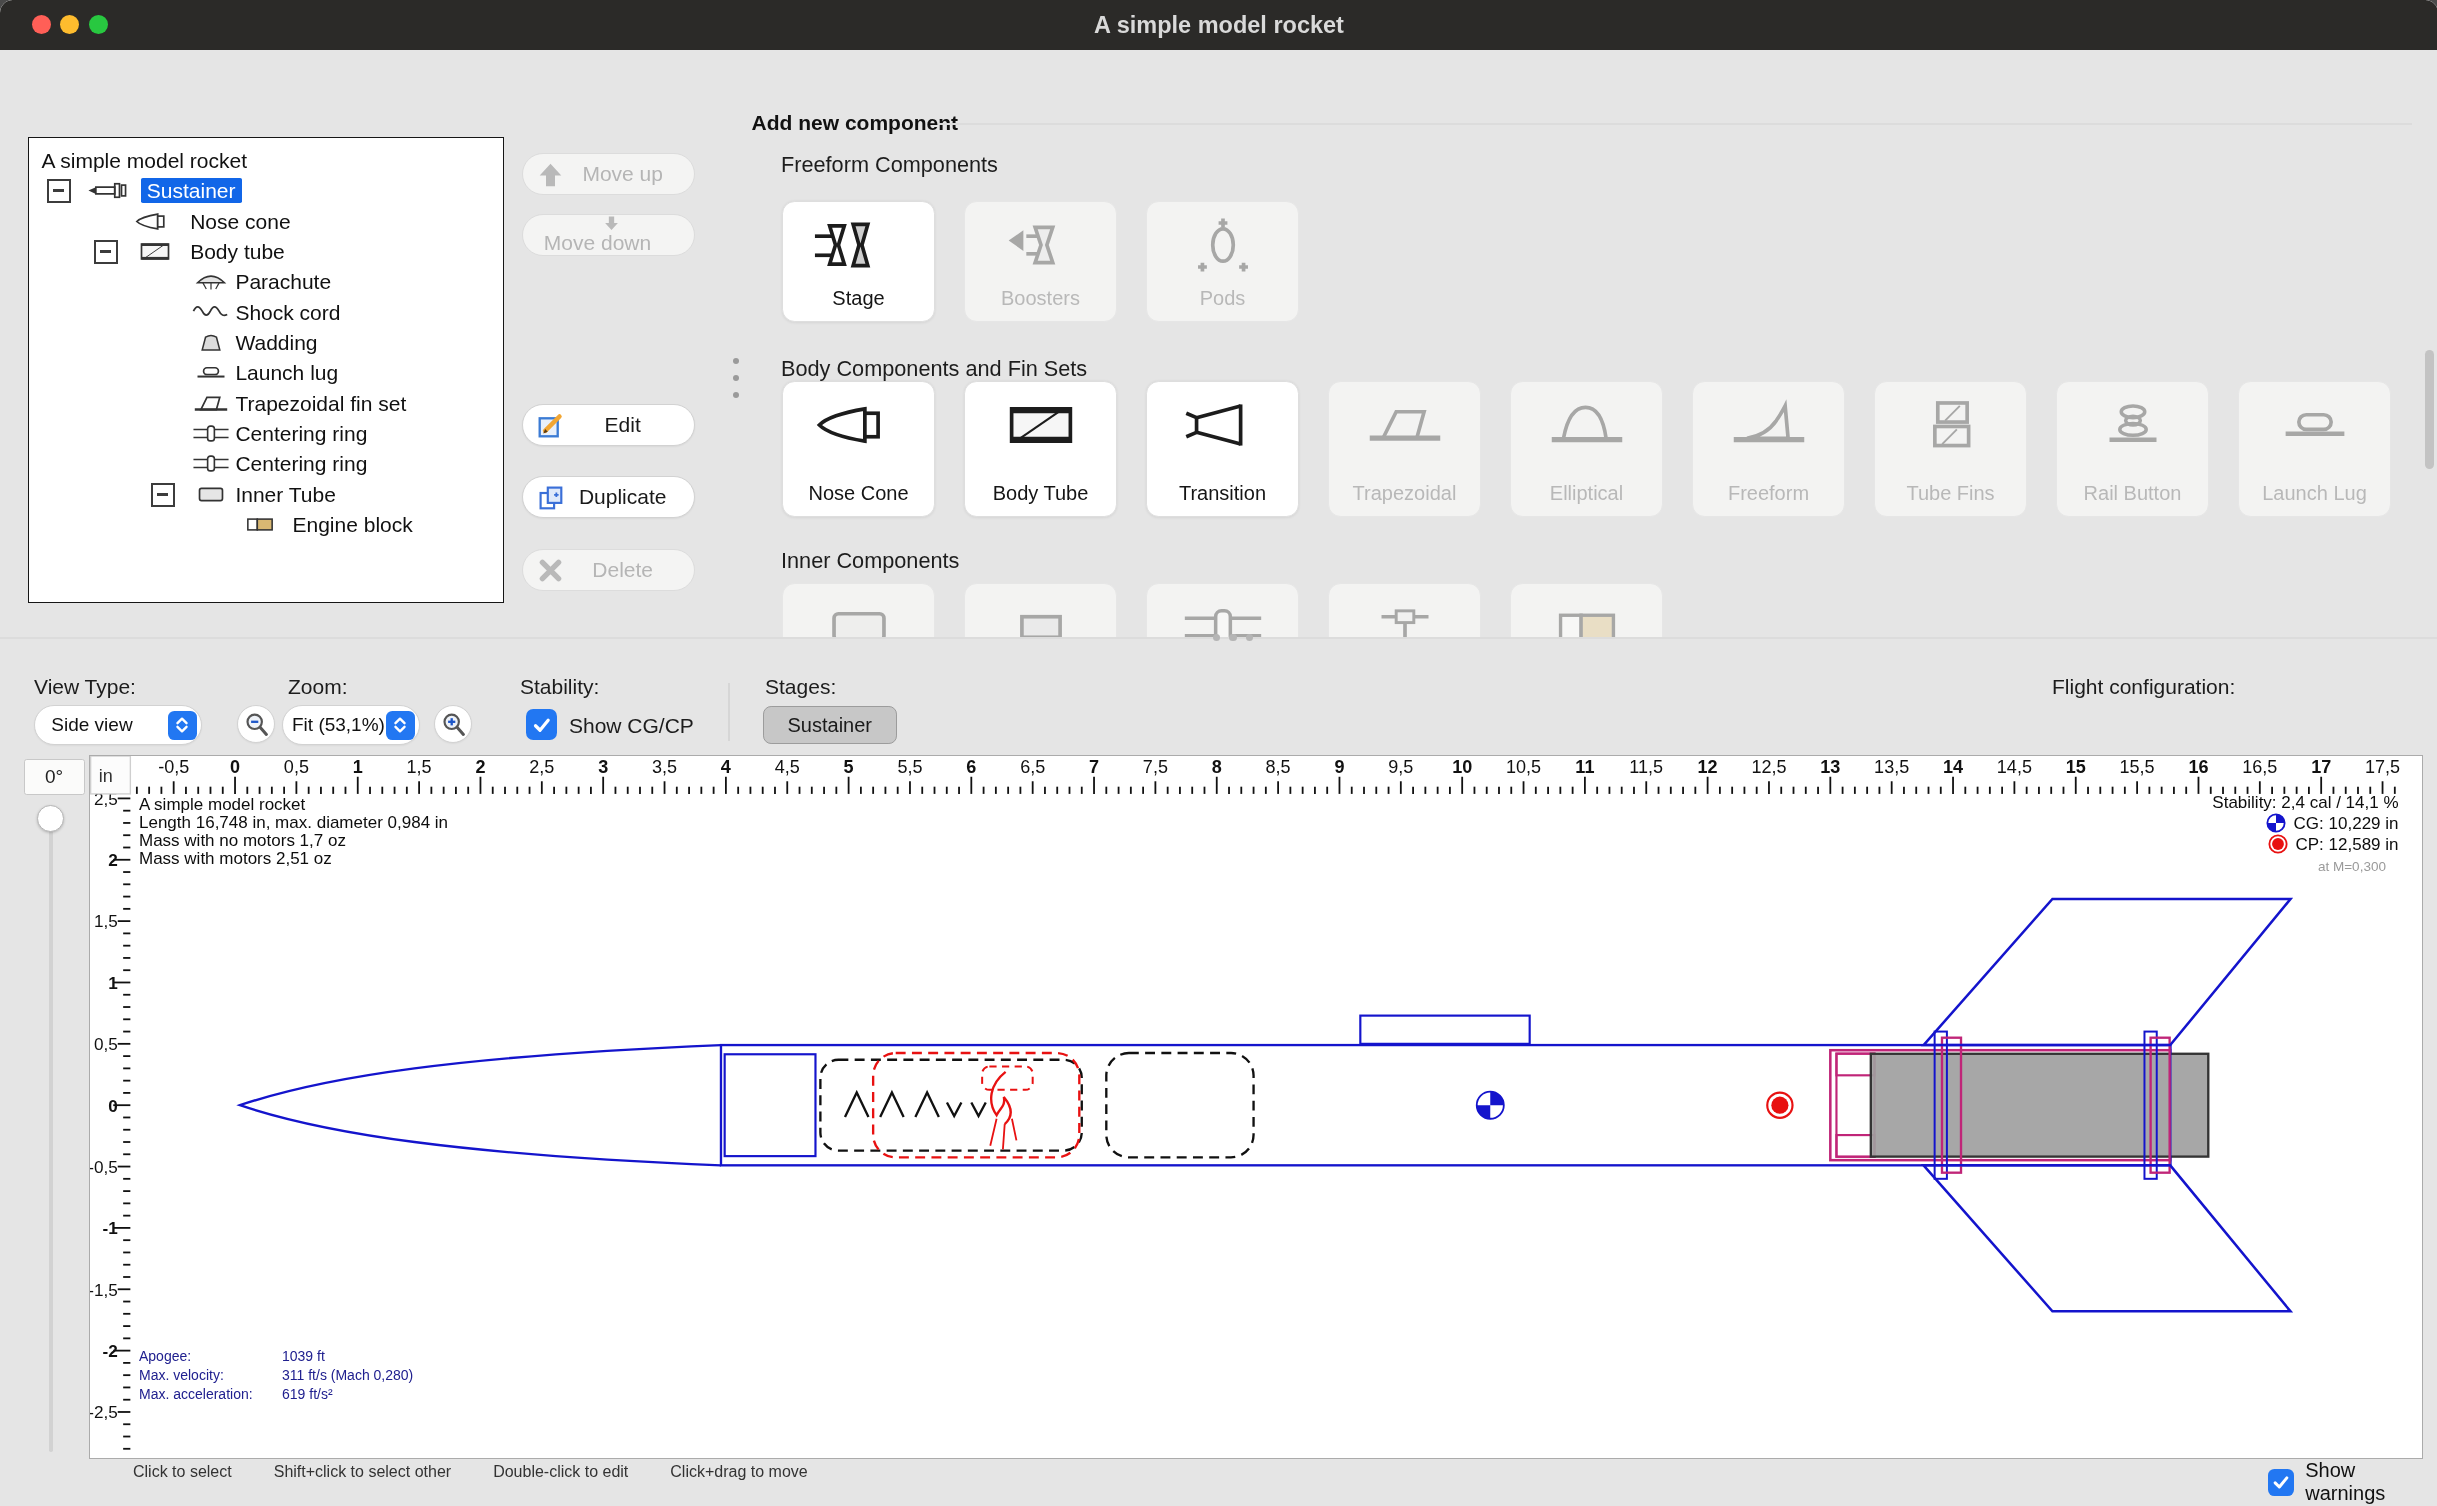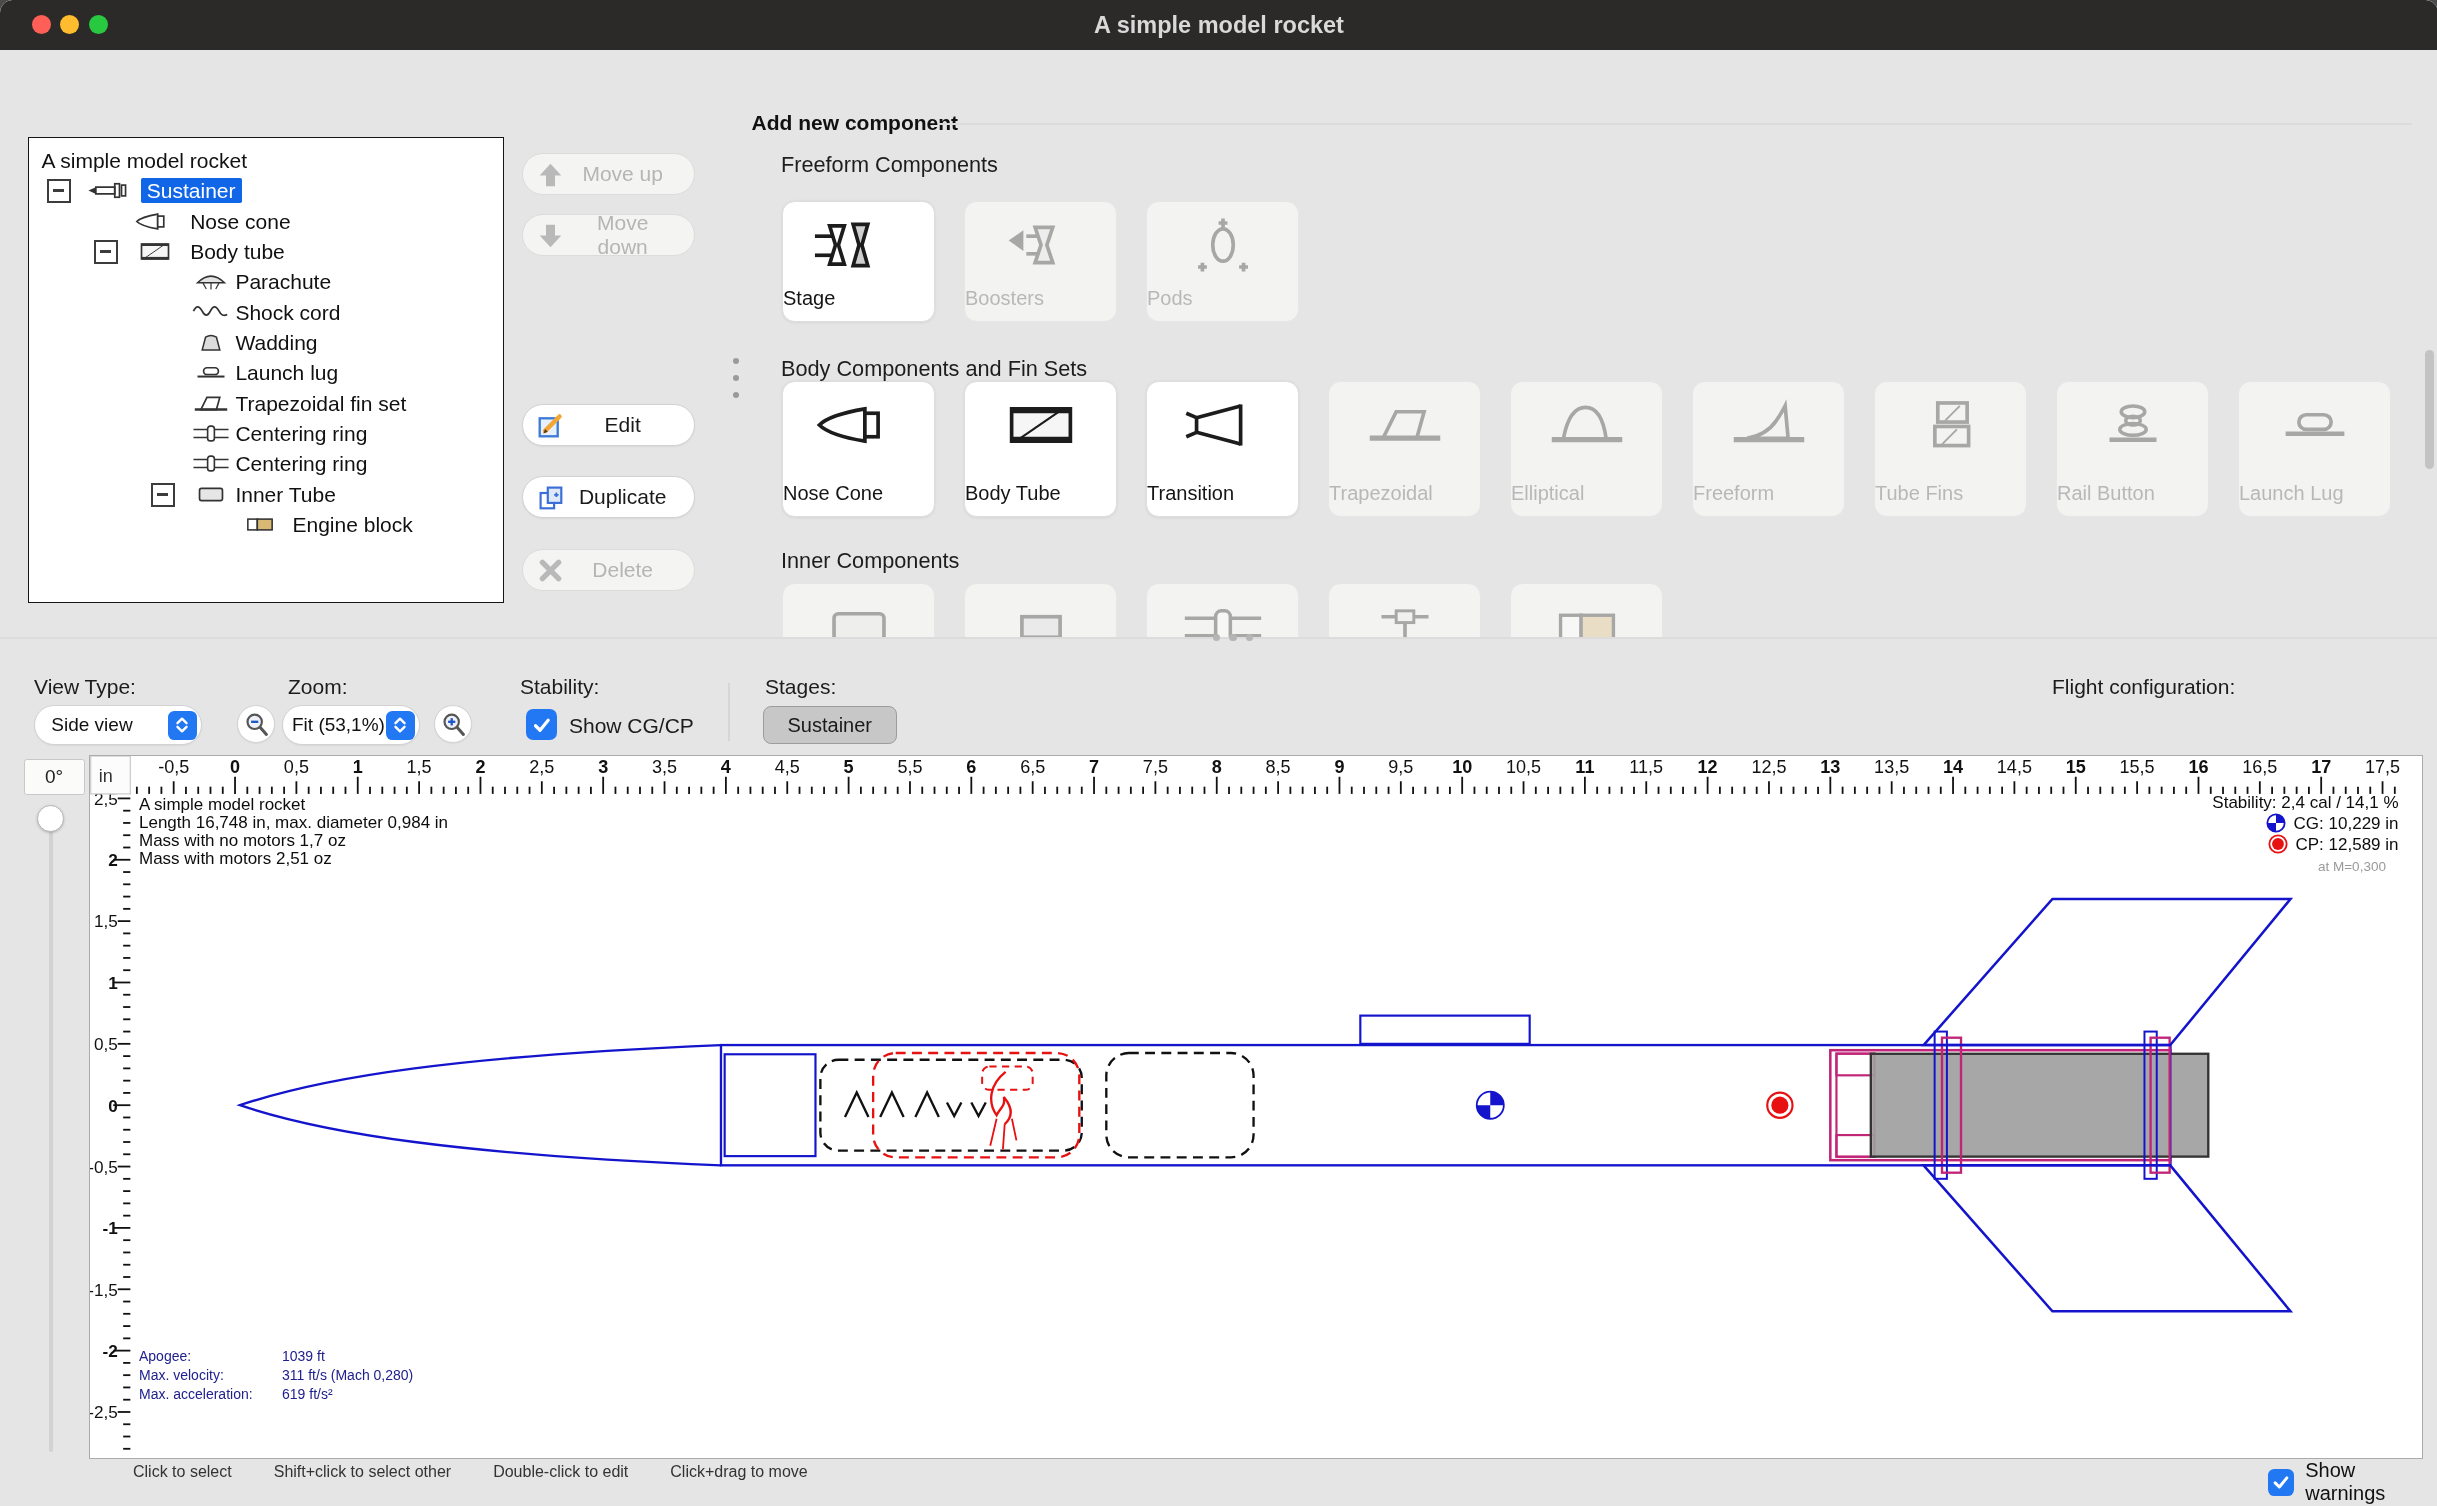--- a/index.html
+++ b/index.html
@@ -34,21 +34,21 @@
   
   #addpanel{position:absolute;left:748px;top:104px;width:1673px;height:534px;overflow:hidden;}
   .aptitle{position:absolute;left:3.6px;top:7.2px;font-size:21px;font-weight:bold;color:#111;}
   .apline{position:absolute;left:190px;top:19px;right:9px;height:1.8px;background:#dcdcdc;}
   .glabel{position:absolute;font-size:21.7px;color:#1d1d1d;}
   .tile{position:absolute;width:153px;border-radius:12.6px;background:#fff;border:1.8px solid #dedede;box-sizing:border-box;
         box-shadow:0 0.9px 2.7px rgba(0,0,0,.07);}
   .tile.dis{background:#f3f3f2;border-color:#e6e6e6;box-shadow:none;}
   .tile .ticon{position:absolute;left:0;top:12.6px;width:100%;display:flex;justify-content:center;}
   .tile.dis .ticon{opacity:.35;}
-  .tile .tlbl{position:absolute;left:0;bottom:10.8px;width:100%;text-align:left;font-size:20px;color:#151515;}
+  .tile .tlbl{position:absolute;left:0;bottom:10.8px;width:100%;text-align:center;font-size:20px;color:#151515;}
   .tile.dis .tlbl{color:#b8b8b8;}
   .sbar{position:absolute;left:2425px;top:113px;width:9px;height:520px;}
   .sthumb{position:absolute;left:0;width:9px;border-radius:4.5px;background:#c3c3c3;}
   .hsplit{position:absolute;left:0;top:637px;width:2438px;height:1.8px;background:#dcdcdc;}
   .hdots{position:absolute;left:1213px;top:632px;width:40px;height:10.8px;display:flex;justify-content:space-between;align-items:center;}
   .hdots i{width:7.2px;height:7.2px;border-radius:50%;background:#b5b5b5;}
   
   .clabel{position:absolute;font-size:21px;color:#1c1c1c;}
   .pill{position:absolute;height:40px;background:#fff;border:1.8px solid #d2d2d2;border-radius:20px;box-sizing:border-box;
         display:flex;align-items:center;font-size:19px;color:#111;box-shadow:0 0.9px 1.8px rgba(0,0,0,.05);}
@@ -188,21 +188,21 @@
         <span class="" style="margin-left:4.5px">Engine block</span>
       </div>
     </div>
   <div id="actions">
       <div class="abtn dis" style="top: 153px;">
         <svg width="27" height="27" viewBox="0 0 30 30">
           <polygon points="15,3 27,16 20,16 20,28 10,28 10,16 3,16" fill="#b9b9b9"></polygon>
         </svg>
         <span class="albl">Move up</span>
       </div>
-      <div class="abtn dis" style="top: 214px;">
+      <div class="abtn dis" style="top: 214px; flex-direction: column;">
         <svg width="27" height="27" viewBox="0 0 30 30">
           <polygon points="15,28 27,15 20,15 20,3 10,3 10,15 3,15" fill="#b9b9b9"></polygon>
         </svg>
         <span class="albl">Move down</span>
       </div>
       <div class="abtn" style="top: 404px;">
         <svg width="27" height="27" viewBox="0 0 30 30">
           <rect x="3" y="7" width="20" height="20" fill="#e8f0fb" stroke="#3b7bd4" stroke-width="2.6"></rect>
           <line x1="9" y1="21" x2="25" y2="5" stroke="#f2a633" stroke-width="5" stroke-linecap="round"></line>
           <path d="M7,24 l2,-5 l3,3 z" fill="#5a3b14"></path>

